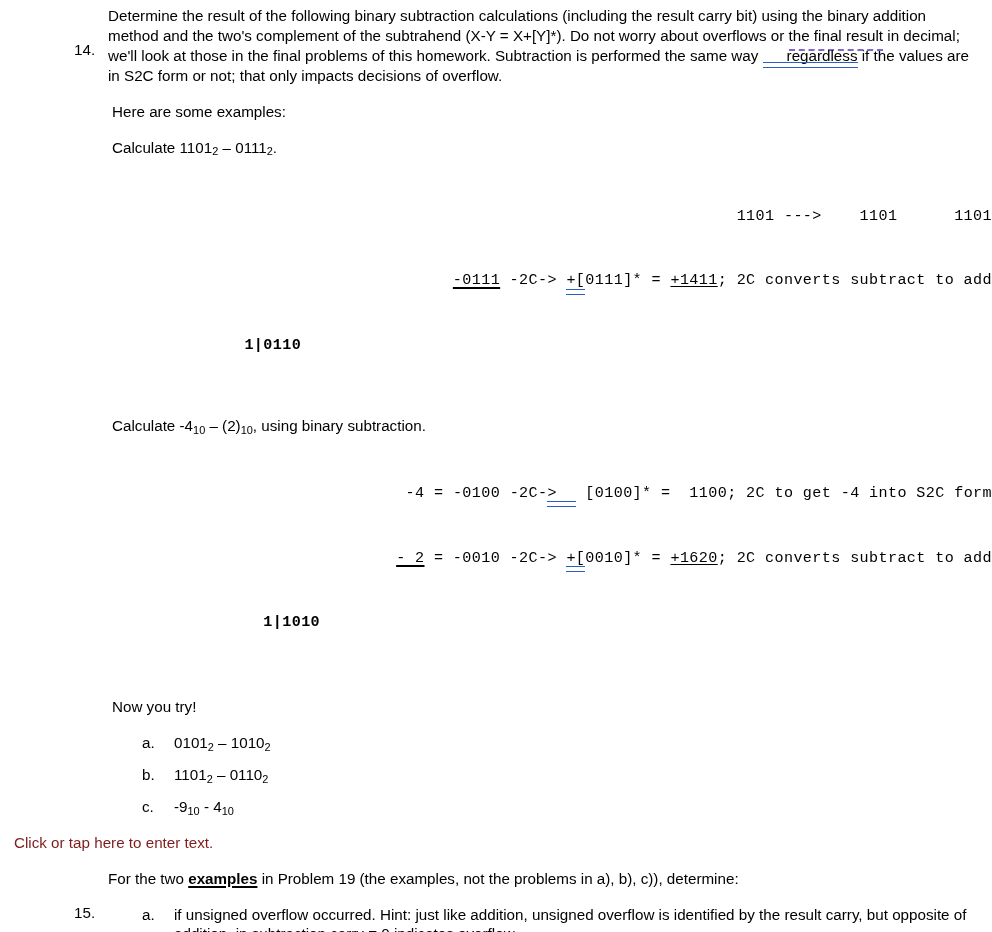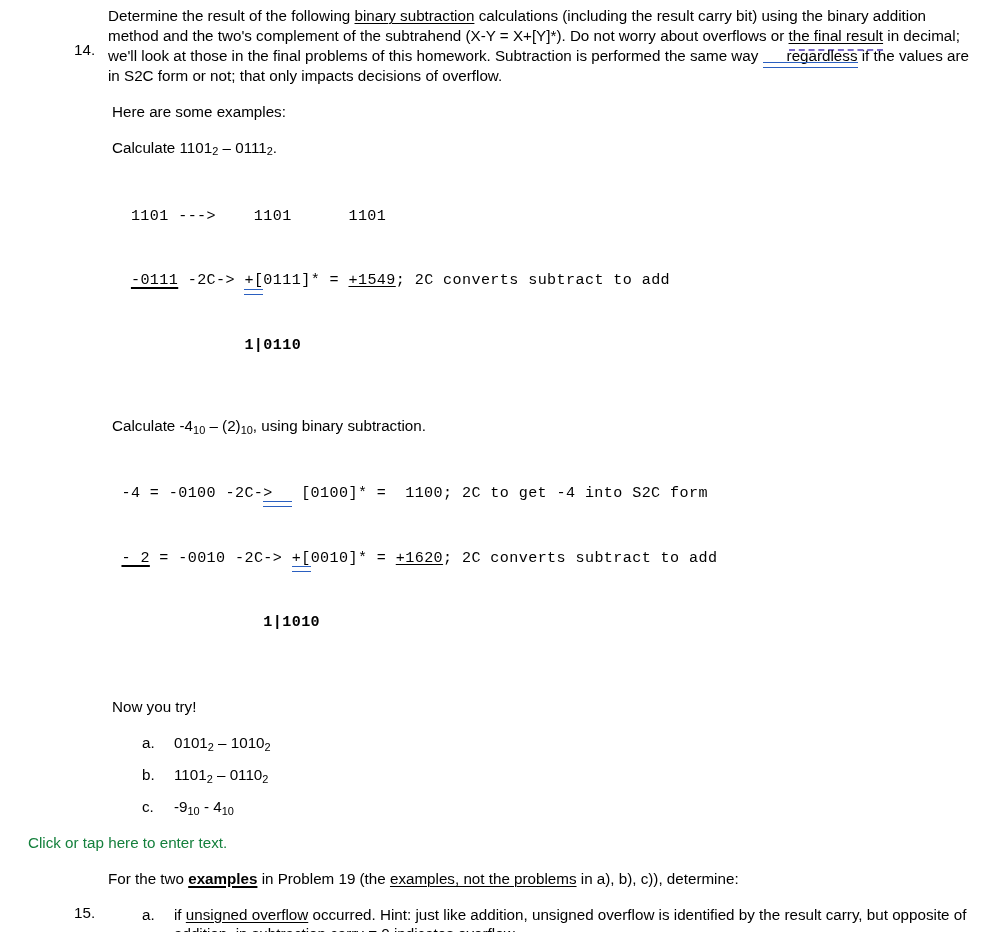--- a/index.html
+++ b/index.html
@@ -64,44 +64,43 @@
     position: absolute;
     left: 142px;
     top: 0;
     width: 22px;
     text-align: left;
     white-space: nowrap;
   }
 
   
   .placeholder {
-    color: #15803d;
-    padding-left: 28px;
+    color: #7f1d1d;
+    padding-left: 14px;
     padding-right: 16px;
     font-size: 15.2px;
   }
 
   
   .mono {
     font-family: "Liberation Mono", monospace;
     font-size: 15.1px;
     line-height: 1.43;
     white-space: pre;
     letter-spacing: 0.4px;
   }
   .mono-block { padding-left: 112px; }
-  .mono-line { white-space: pre; }
+  .mono-line { white-space: pre; text-align: right; }
   .mono-result {
     font-weight: bold;
     white-space: pre;
   }
 
   
   .u-solid {
-    text-decoration: underline;
     text-decoration-color: #000000;
     text-underline-offset: 2px;
     text-decoration-thickness: 1.3px;
   }
   .bold-u {
     font-weight: bold;
     text-decoration: underline;
     text-decoration-color: #000000;
     text-underline-offset: 2px;
     text-decoration-thickness: 1.6px;
@@ -119,21 +118,20 @@
     right: 0;
     bottom: -2px;
     height: 4px;
     border-top: 1.4px solid #2a5fc0;
     border-bottom: 1.4px solid #2a5fc0;
   }
   
   .u-purple-dash {
     position: relative;
     display: inline-block;
-    text-decoration: underline;
     text-decoration-color: #000000;
     text-underline-offset: 2px;
     text-decoration-thickness: 1.3px;
   }
   .u-purple-dash::after {
     content: "";
     position: absolute;
     left: 0;
     right: 0;
     bottom: -5px;
@@ -191,21 +189,21 @@
   <div class="body-block">Here are some examples:</div>
 
   <div class="gap-md"></div>
 
   <div class="body-block"><span>Calculate 1101</span><sub>2</sub><span> – 0111</span><sub>2</sub><span>.</span></div>
 
   <div style="height:5px"></div>
 
   <div class="mono mono-block">
     <div class="mono-line">  1101 ---&gt;    1101      1101</div>
-    <div class="mono-line"><span>  </span><span class="m-u-thick">-0111</span><span> -2C-&gt; </span><span class="m-blue-double">+[</span><span>0111]* = </span><span class="m-u">+1549</span><span>; 2C converts subtract to add</span></div>
+    <div class="mono-line"><span>  </span><span class="m-u-thick">-0111</span><span> -2C-&gt; </span><span class="m-blue-double">+[</span><span>0111]* = </span><span class="m-u">+1411</span><span>; 2C converts subtract to add</span></div>
     <div class="mono-result">              1|0110</div>
   </div>
 
   <div class="gap-md"></div>
 
   <div class="body-block"><span>Calculate -4</span><sub>10</sub><span> – (2)</span><sub>10</sub><span>, using binary subtraction.</span></div>
 
   <div style="height:4px"></div>
 
   <div class="mono mono-block">

